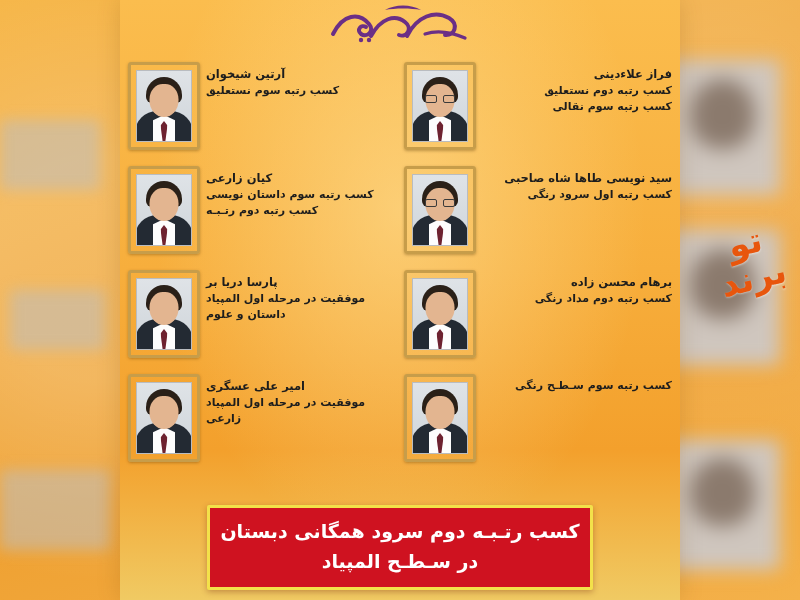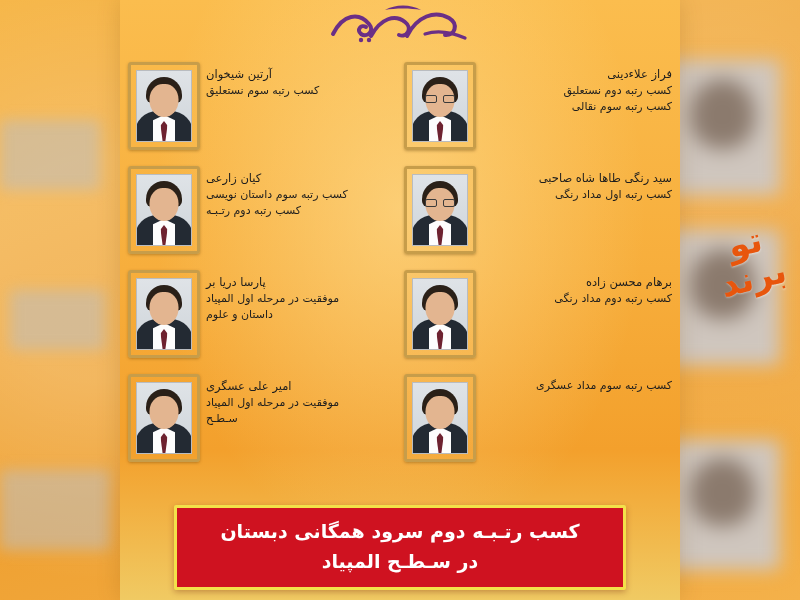--- a/index.html
+++ b/index.html
@@ -192,38 +192,38 @@
   }
   .texts {
     flex: 1 1 auto;
     text-align: left;
     padding: 4px 6px 0 6px;
     direction: rtl;
   }
   .cell.right-col .texts { text-align: right; padding-right: 0; padding-left: 20px; }
   .name {
     font-size: 11.5px;
-    font-weight: normal;
+    font-weight: bold;
     color: #1d1d1d;
     line-height: 1.45;
     white-space: nowrap;
   }
   .ach {
     font-size: 11px;
-    font-weight: normal;
+    font-weight: bold;
     color: #1d1d1d;
     line-height: 1.45;
     white-space: nowrap;
   }
   .banner {
     position: absolute;
     left: 50%;
     transform: translateX(-50%);
     bottom: 10px;
-    width: 452px;
+    width: 386px;
     background: #cf1220;
     border: 3px solid #f3e14a;
     border-radius: 2px;
     padding: 9px 10px 11px 10px;
     text-align: center;
     box-shadow: 0 2px 6px rgba(90,0,0,0.3);
   }
   .banner div {
     color: #ffffff;
     font-size: 19px;
@@ -314,22 +314,22 @@
               <div class="hair"></div>
                 <div class="face"></div>
             </div>
           </div>
         </div>
       </div>
 
       <div class="row">
         <div class="cell right-col">
           <div class="texts">
-            <div class="name">سید رنگی طاها شاه صاحبی</div>
-            <div class="ach">کسب رتبه اول مداد رنگی</div>
+            <div class="name">سید نویسی طاها شاه صاحبی</div>
+            <div class="ach">کسب رتبه اول سرود رنگی</div>
           </div>
           <div class="frame">
             <div class="photo">
               <div class="bgwall"></div>
                 <div class="body"></div>
                 <div class="shirt"></div>
                 <div class="tie"></div>
               <div class="hair"></div>
                 <div class="face"></div>
               <div class="glasses">
@@ -390,38 +390,38 @@
               <div class="hair"></div>
                 <div class="face"></div>
             </div>
           </div>
         </div>
       </div>
 
       <div class="row">
         <div class="cell right-col">
           <div class="texts">
-            <div class="ach">کسب رتبه سوم مداد عسگری</div>
+            <div class="ach">کسب رتبه سوم سـطـح رنگی</div>
           </div>
           <div class="frame">
             <div class="photo">
               <div class="bgwall"></div>
                 <div class="body"></div>
                 <div class="shirt"></div>
                 <div class="tie"></div>
               <div class="hair"></div>
                 <div class="face"></div>
             </div>
           </div>
         </div>
         <div class="cell">
           <div class="texts">
             <div class="name">امیر علی عسگری</div>
             <div class="ach">موفقیت در مرحله اول المپیاد</div>
-            <div class="ach">سـطـح</div>
+            <div class="ach">زارعی</div>
           </div>
           <div class="frame">
             <div class="photo">
               <div class="bgwall"></div>
                 <div class="body"></div>
                 <div class="shirt"></div>
                 <div class="tie"></div>
               <div class="hair"></div>
                 <div class="face"></div>
             </div>

